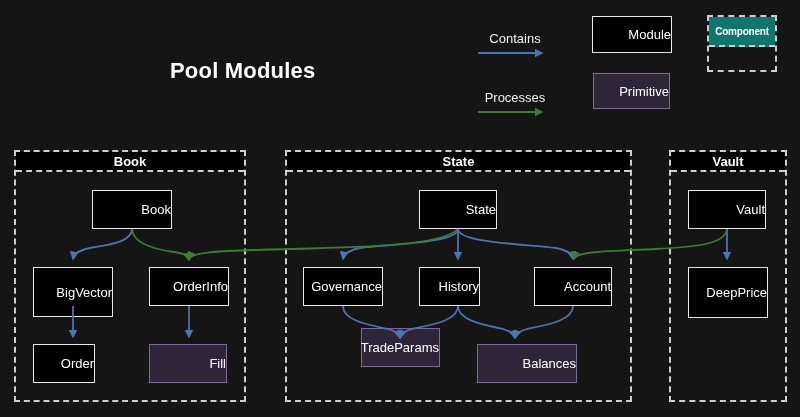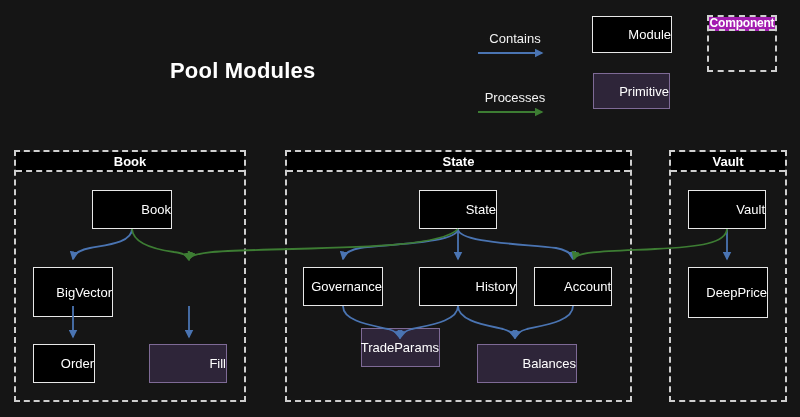--- a/index.html
+++ b/index.html
@@ -34,24 +34,24 @@
   .primitive{
     background:var(--c-primitive-fill,#2e2539);
     border:1.5px solid var(--c-primitive-border,#7e6a96);
   }
   
   .component-box{
     position:absolute;left:707px;top:15px;width:70px;height:57px;
     box-sizing:border-box;border:2px dashed var(--c-container-border,#cfcfcf);
   }
   .component-header{
-    box-sizing:border-box;height:14px;background:#a21caf;
+    box-sizing:border-box;height:30px;background:#0f766e;
     border-bottom:2px dashed var(--c-container-border,#cfcfcf);
     display:flex;align-items:center;justify-content:center;
-    color:#fff;font-weight:bold;font-size:12px;letter-spacing:-.2px;white-space:nowrap;
+    color:#fff;font-weight:bold;font-size:10px;letter-spacing:-.2px;white-space:nowrap;
   }
   
   .container{
     position:absolute;top:150px;height:252px;box-sizing:border-box;
     border:2px dashed var(--c-container-border,#cfcfcf);
     z-index:1;
   }
   .container-header{
     position:absolute;left:0;right:0;top:0;height:20px;
     box-sizing:border-box;background:#000;
@@ -117,37 +117,40 @@
   </svg>
 
   <div class="container" style="left:14px;width:232px;">
     <div class="container-header">Book</div>
     <div class="node module" style="left:76px;top:38px;width:80px;height:39px;">
       <span>Book</span>
     </div>
     <div class="node module" style="left:17px;top:115px;width:80px;height:50px;">
       <span>BigVector</span>
     </div>
+    <div class="node module" style="left:133px;top:115px;width:80px;height:39px;">
+      <span>OrderInfo</span>
+    </div>
     <div class="node module" style="left:17px;top:192px;width:62px;height:39px;">
       <span>Order</span>
     </div>
     <div class="node primitive" style="left:133px;top:192px;width:78px;height:39px;">
       <span>Fill</span>
     </div>
   </div>
 
   <div class="container" style="left:285px;width:347px;">
     <div class="container-header">State</div>
     <div class="node module" style="left:132px;top:38px;width:78px;height:39px;">
       <span>State</span>
     </div>
     <div class="node module" style="left:16px;top:115px;width:80px;height:39px;">
       <span>Governance</span>
     </div>
-    <div class="node module" style="left:132px;top:115px;width:98px;height:39px;">
+    <div class="node module" style="left:132px;top:115px;width:61px;height:39px;">
       <span>History</span>
     </div>
     <div class="node module" style="left:247px;top:115px;width:78px;height:39px;">
       <span>Account</span>
     </div>
     <div class="node primitive" style="left:74px;top:176px;width:79px;height:39px;">
       <span>TradeParams</span>
     </div>
     <div class="node primitive" style="left:190px;top:192px;width:100px;height:39px;">
       <span>Balances</span>

